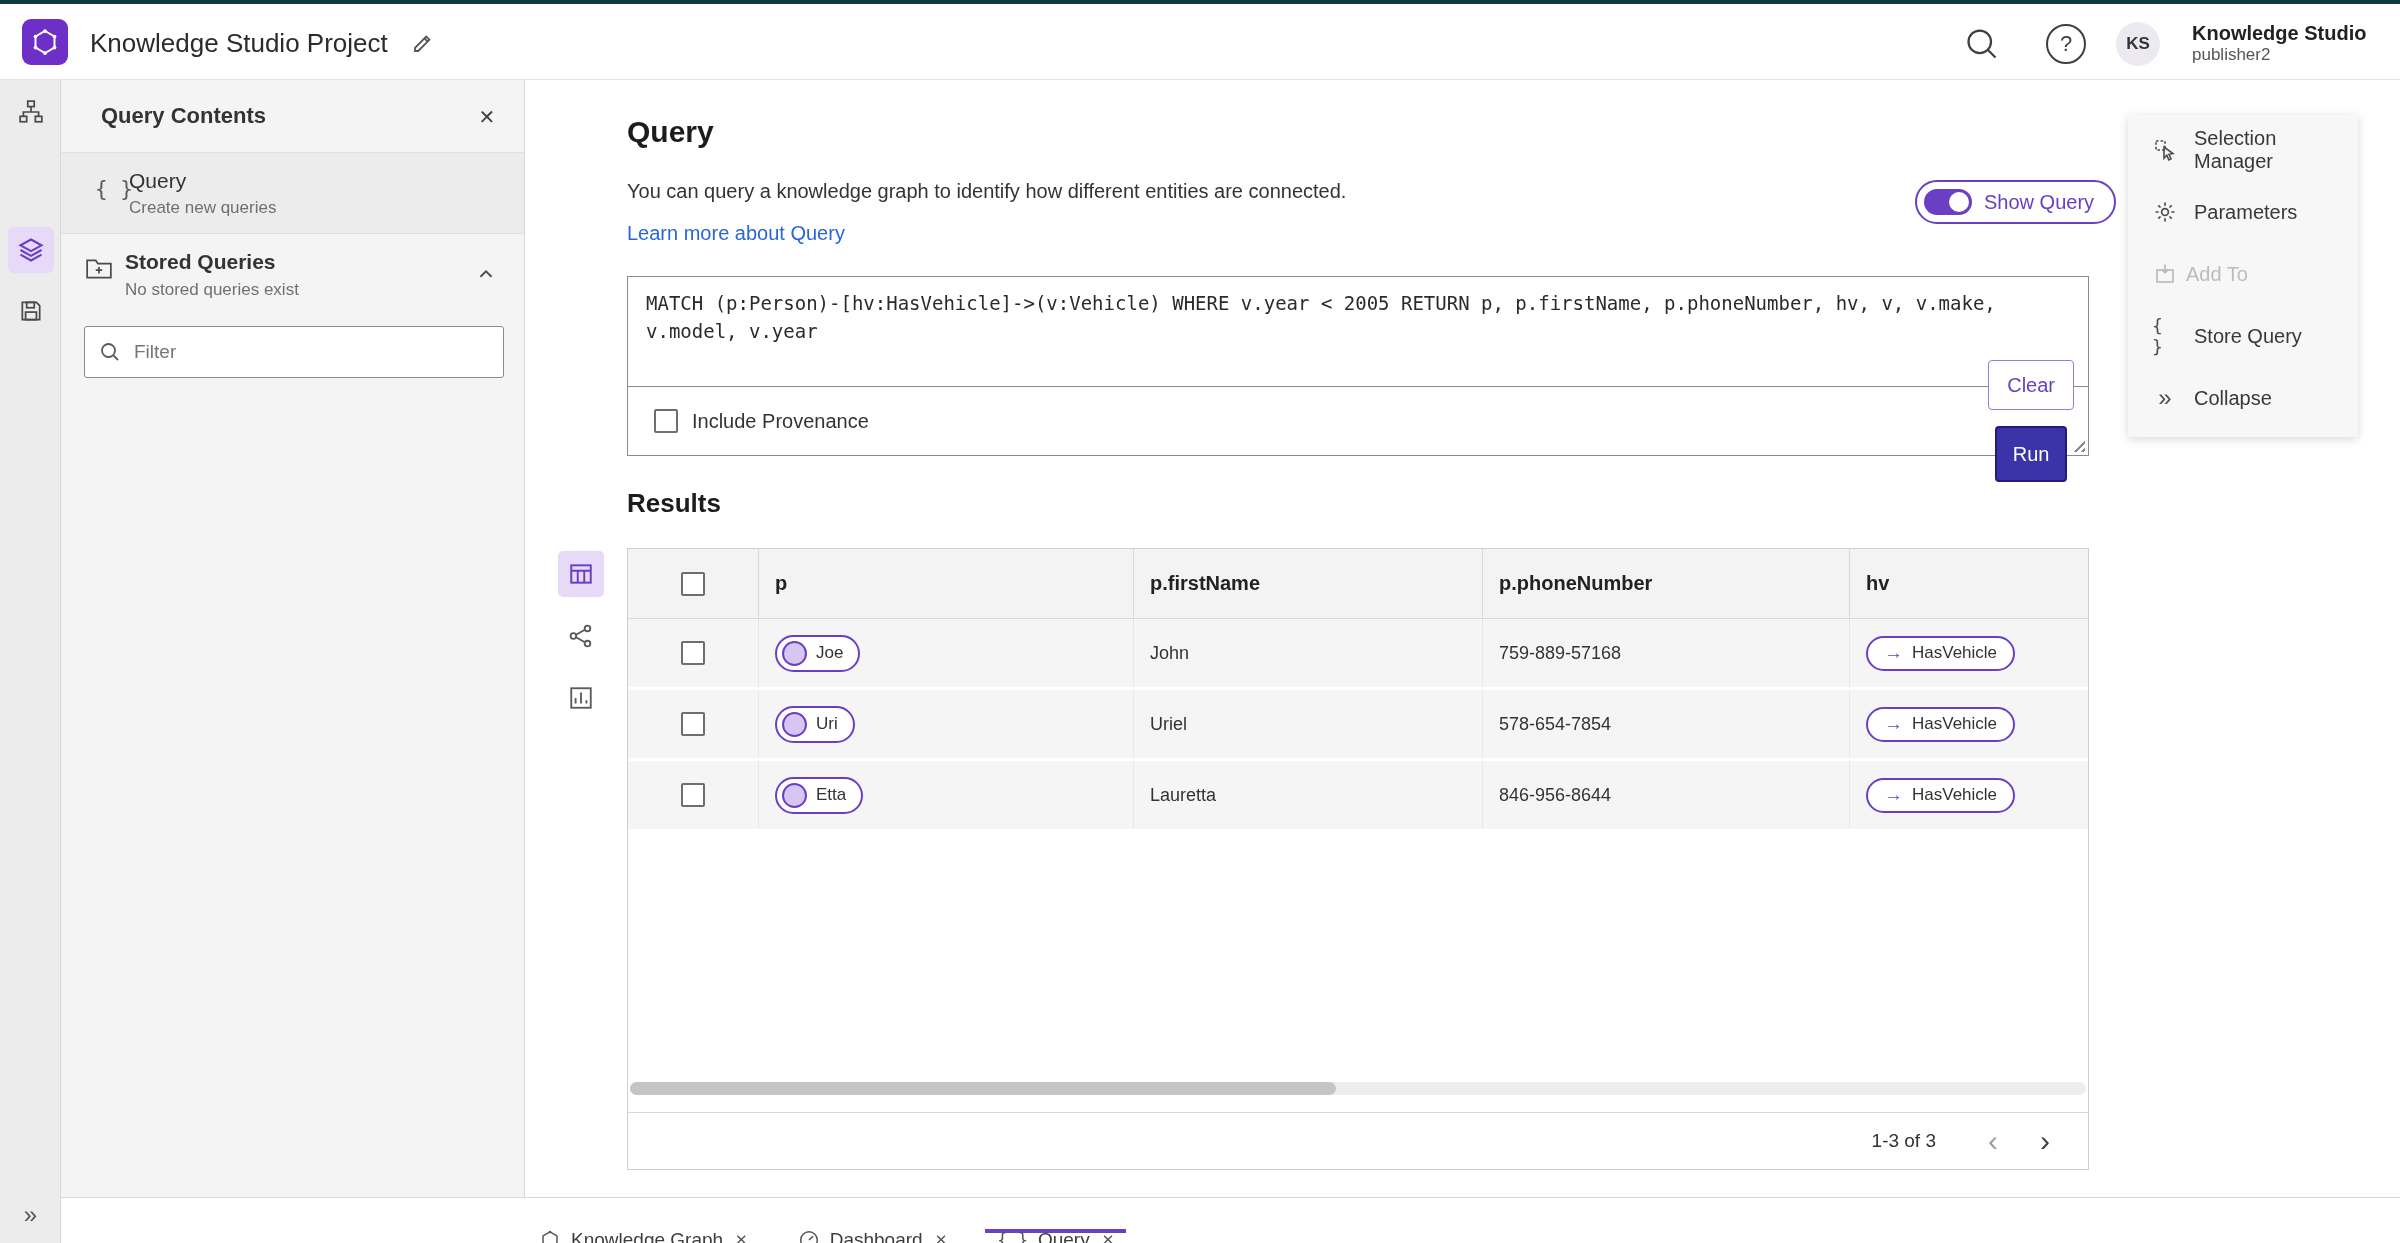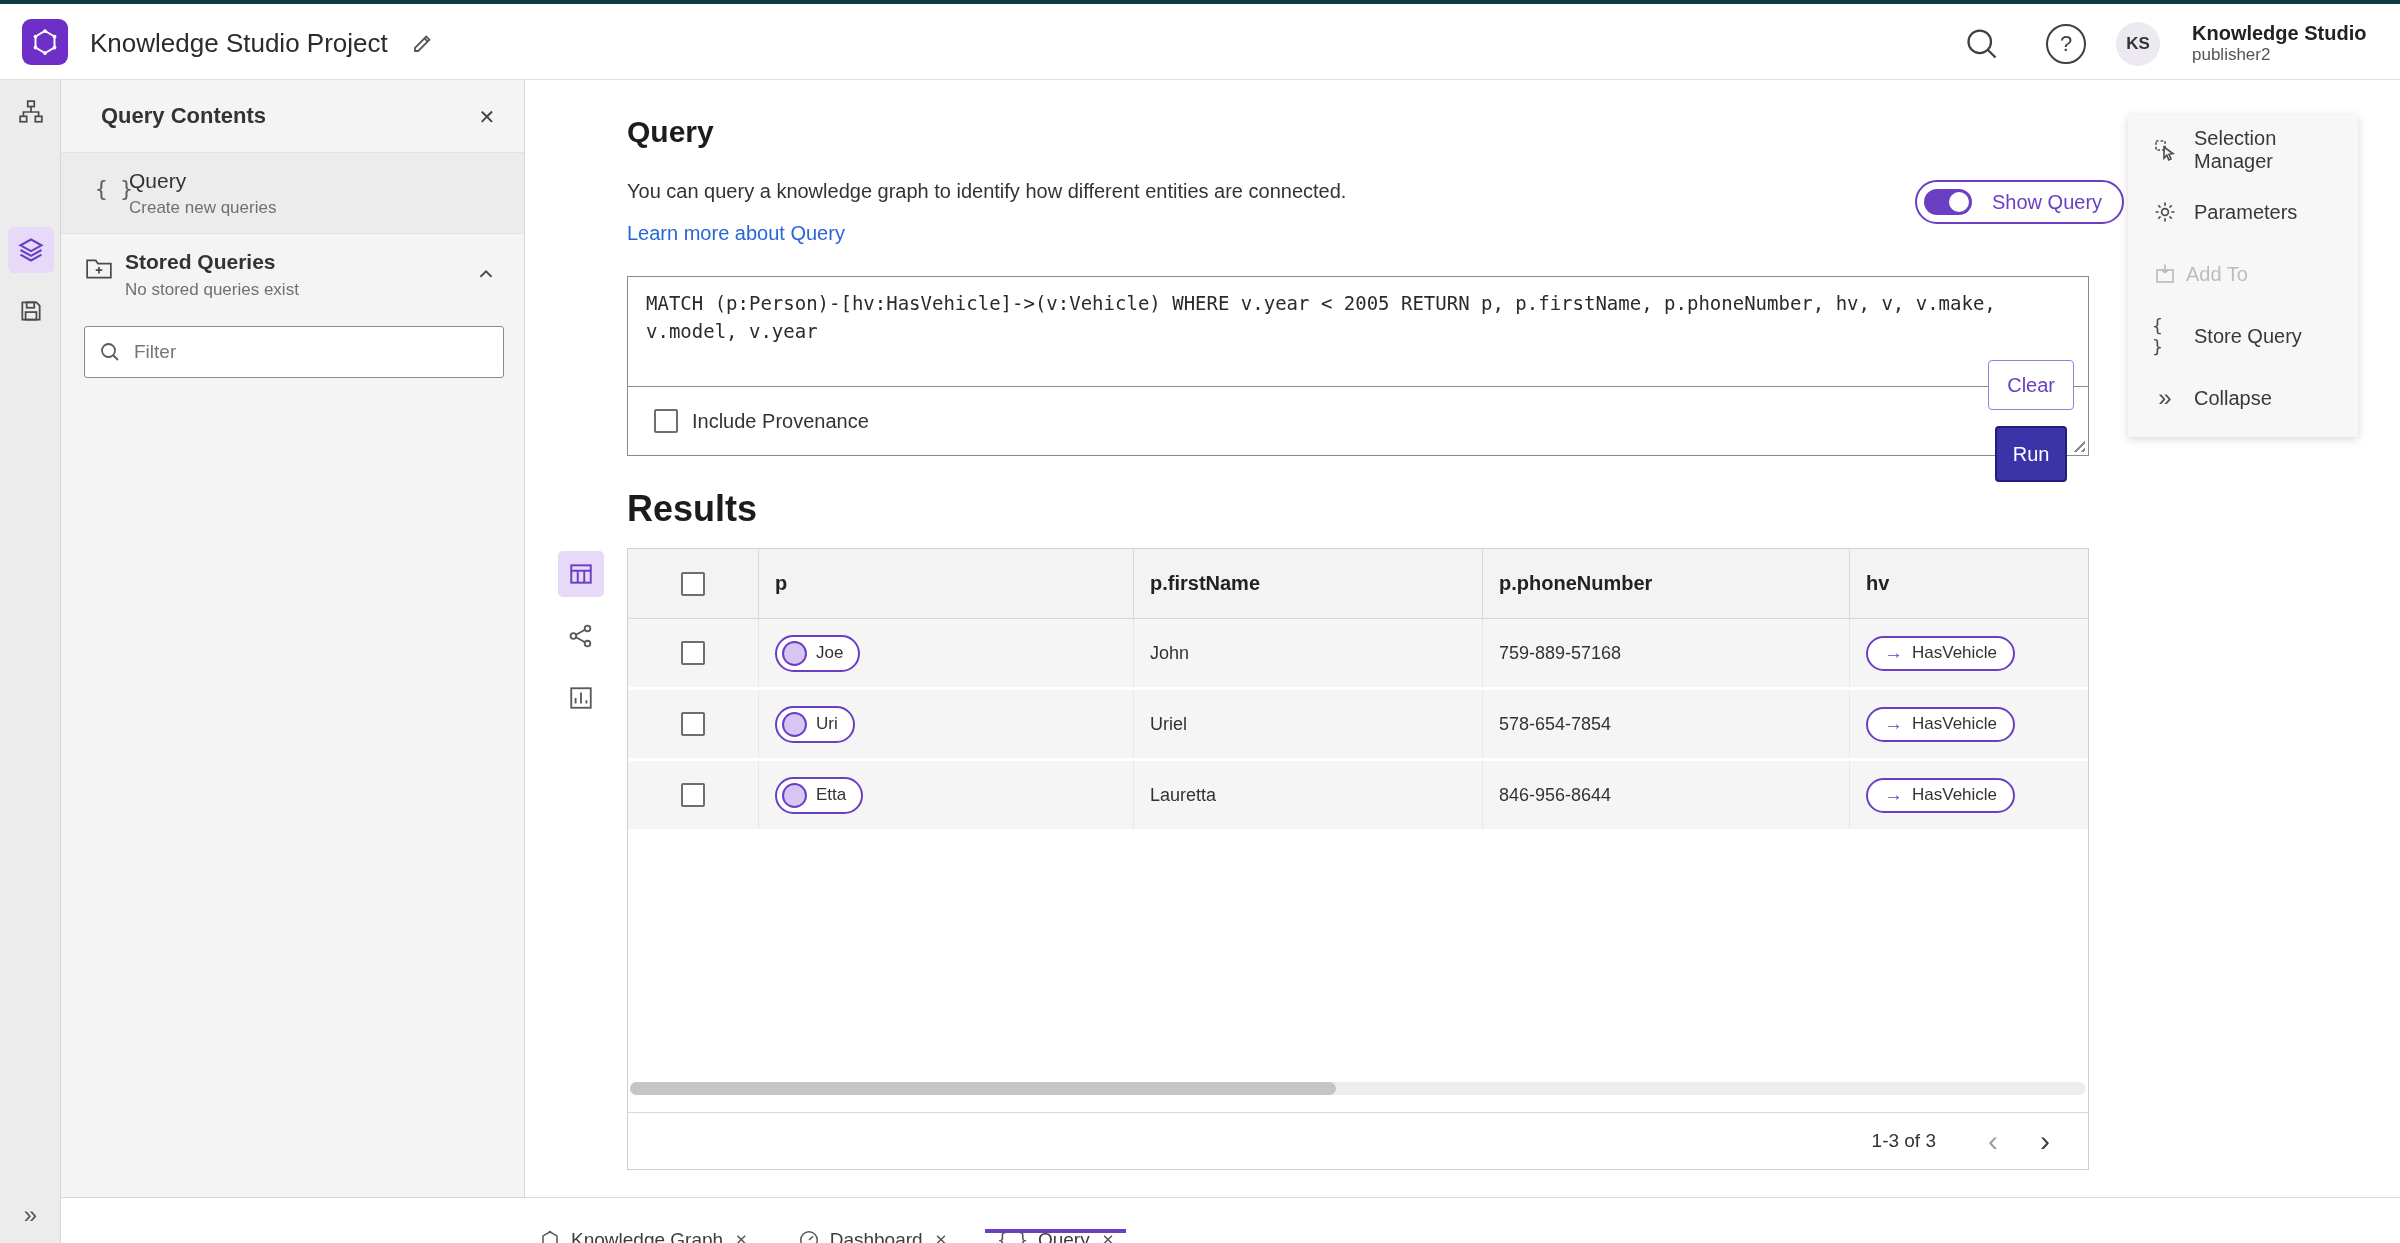--- a/index.html
+++ b/index.html
@@ -43,36 +43,36 @@
   .filter-box{position:absolute;left:23px;top:246px;width:420px;height:52px;background:#fff;border:1px solid #8a8a8a;border-radius:3px;display:flex;align-items:center;}
   .filter-box svg{margin-left:13px;flex:0 0 auto;}
   .filter-input{flex:1;height:100%;border:none;outline:none;background:transparent;font-size:19px;color:#333;padding:0 12px;font-family:"Liberation Sans",sans-serif;}
   .filter-input::placeholder{color:#757575;}
 
   
   .main{position:absolute;left:525px;top:80px;width:1875px;height:1117px;background:#fff;}
   .q-title{position:absolute;left:102px;top:35px;font-size:30px;font-weight:700;color:#1c1c1c;}
   .q-desc{position:absolute;left:102px;top:100px;font-size:20px;color:#333;}
   .q-link{position:absolute;left:102px;top:142px;font-size:20px;color:#2a65d9;cursor:pointer;}
-  .show-pill{position:absolute;left:1390px;top:100px;height:44px;display:flex;align-items:center;gap:20px;padding:0 20px 0 7px;border:2px solid #6b3fc4;border-radius:22px;background:#fff;cursor:pointer;}
+  .show-pill{position:absolute;left:1390px;top:100px;height:44px;display:flex;align-items:center;gap:12px;padding:0 20px 0 7px;border:2px solid #6b3fc4;border-radius:22px;background:#fff;cursor:pointer;}
   .switch{width:48px;height:26px;border-radius:13px;background:#6b3fc4;position:relative;}
   .knob{position:absolute;right:3px;top:3px;width:20px;height:20px;border-radius:50%;background:#fff;}
   .show-label{color:#6b3fc4;font-size:20px;font-weight:500;}
 
   .query-panel{position:absolute;left:102px;top:196px;width:1462px;height:180px;border:1px solid #8a8a8a;background:#fff;}
   .query-code{position:relative;height:110px;border-bottom:1px solid #8a8a8a;padding:13px 18px;font-family:"DejaVu Sans Mono",monospace;font-size:19px;line-height:1.45;color:#2b2b2b;white-space:pre-wrap;overflow:hidden;cursor:text;}
   .grip{position:absolute;right:3px;bottom:3px;width:15px;height:15px;clip-path:polygon(100% 0,100% 100%,0 100%);background:repeating-linear-gradient(135deg,transparent 0 3px,#8a8a8a 3px 5px);cursor:nwse-resize;}
   .query-controls{position:relative;height:68px;display:flex;align-items:center;}
   .cb{width:24px;height:24px;border:2px solid #6e6e6e;border-radius:2px;background:#fff;display:inline-block;flex:0 0 auto;cursor:pointer;}
   .prov-label{margin-left:14px;font-size:20px;color:#333;}
   .controls-right{position:absolute;right:14px;display:flex;align-items:center;gap:16px;flex-direction:column;}
   .btn-clear{background:#fff;border:1px solid #9a7bdb;color:#6b3fc4;font-size:20px;height:50px;border-radius:4px;padding:0 18px;font-family:"Liberation Sans",sans-serif;cursor:pointer;}
   .btn-run{background:#3a34a8;border:2px solid #211c7d;color:#fff;font-size:20px;height:56px;min-width:66px;border-radius:4px;padding:12px 16px;font-family:"Liberation Sans",sans-serif;cursor:pointer;}
 
-  .r-title{position:absolute;left:102px;top:408px;font-size:36px;font-weight:700;color:#1c1c1c;}
+  .r-title{position:absolute;left:102px;top:408px;font-size:26px;font-weight:700;color:#1c1c1c;}
   .view-toolbar{position:absolute;left:33px;top:471px;width:46px;}
   .vt-btn{width:46px;height:46px;display:flex;align-items:center;justify-content:center;margin-bottom:16px;border-radius:5px;cursor:pointer;}
   .vt-selected{background:#e7d9f8;}
 
   .results-table{position:absolute;left:102px;top:468px;width:1462px;height:622px;border:1px solid #cfcfcf;background:#fff;}
   .tgrid{display:grid;grid-template-columns:131px 375px 349px 367px 1fr;}
   .thead{height:70px;background:#f3f3f3;border-bottom:1px solid #d8d8d8;}
   .th{display:flex;align-items:center;padding-left:16px;font-size:20px;font-weight:700;color:#222;border-right:1px solid #d8d8d8;}
   .th:last-child{border-right:none;}
   .th-cb{justify-content:center;padding-left:0;}

